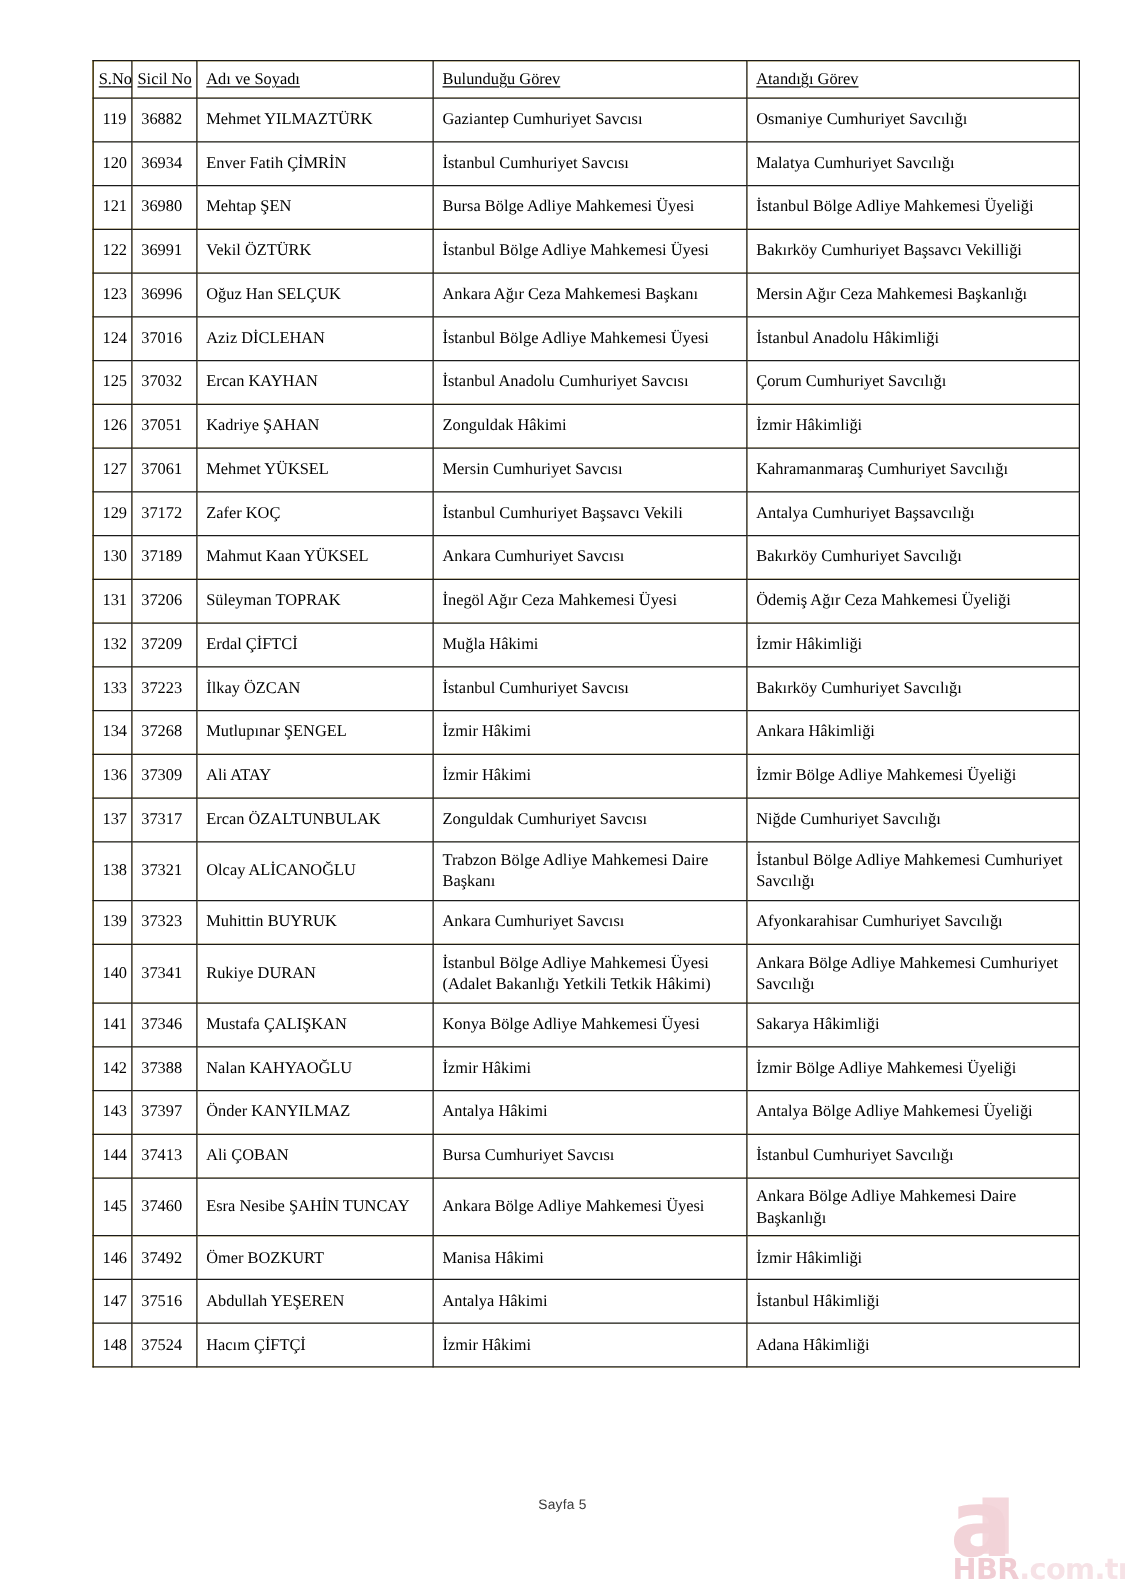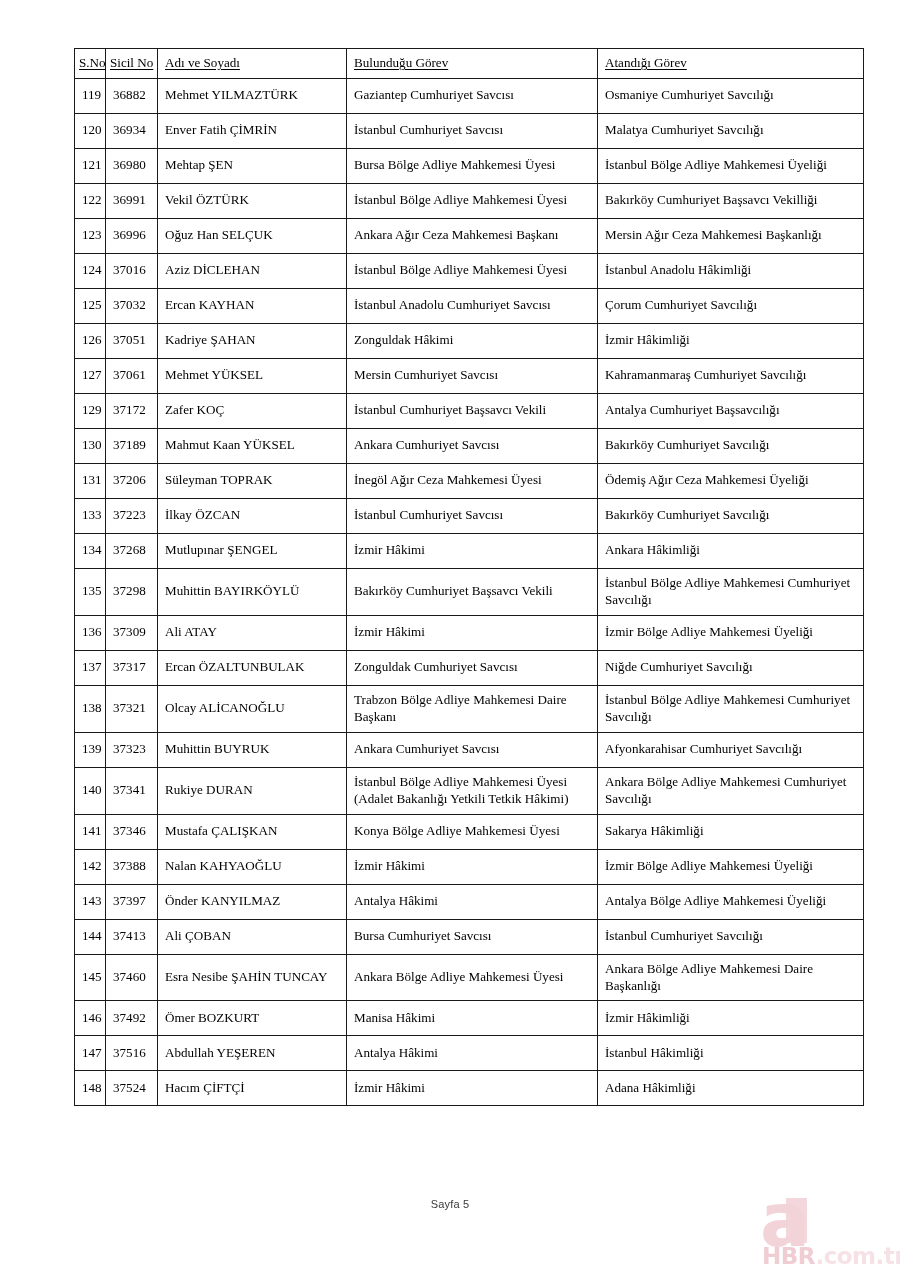--- a/index.html
+++ b/index.html
@@ -241,39 +241,39 @@
             <td class="cell-assigned">Bakırköy Cumhuriyet Savcılığı</td>
           </tr>
           <tr>
             <td class="cell-sno">131</td>
             <td class="cell-sicil">37206</td>
             <td class="cell-name">Süleyman TOPRAK</td>
             <td class="cell-current">İnegöl Ağır Ceza Mahkemesi Üyesi</td>
             <td class="cell-assigned">Ödemiş Ağır Ceza Mahkemesi Üyeliği</td>
           </tr>
           <tr>
+            <td class="cell-sno">132</td>
+            <td class="cell-sicil">37209</td>
+            <td class="cell-name">Erdal ÇİFTCİ</td>
+            <td class="cell-current">Muğla Hâkimi</td>
+            <td class="cell-assigned">İzmir Hâkimliği</td>
+          </tr>
+          <tr>
             <td class="cell-sno">133</td>
             <td class="cell-sicil">37223</td>
             <td class="cell-name">İlkay ÖZCAN</td>
             <td class="cell-current">İstanbul Cumhuriyet Savcısı</td>
             <td class="cell-assigned">Bakırköy Cumhuriyet Savcılığı</td>
           </tr>
           <tr>
             <td class="cell-sno">134</td>
             <td class="cell-sicil">37268</td>
             <td class="cell-name">Mutlupınar ŞENGEL</td>
             <td class="cell-current">İzmir Hâkimi</td>
             <td class="cell-assigned">Ankara Hâkimliği</td>
-          </tr>
-          <tr class="tall">
-            <td class="cell-sno">135</td>
-            <td class="cell-sicil">37298</td>
-            <td class="cell-name">Muhittin BAYIRKÖYLÜ</td>
-            <td class="cell-current">Bakırköy Cumhuriyet Başsavcı Vekili</td>
-            <td class="cell-assigned">İstanbul Bölge Adliye Mahkemesi Cumhuriyet Savcılığı</td>
           </tr>
           <tr>
             <td class="cell-sno">136</td>
             <td class="cell-sicil">37309</td>
             <td class="cell-name">Ali ATAY</td>
             <td class="cell-current">İzmir Hâkimi</td>
             <td class="cell-assigned">İzmir Bölge Adliye Mahkemesi Üyeliği</td>
           </tr>
           <tr>
             <td class="cell-sno">137</td>

